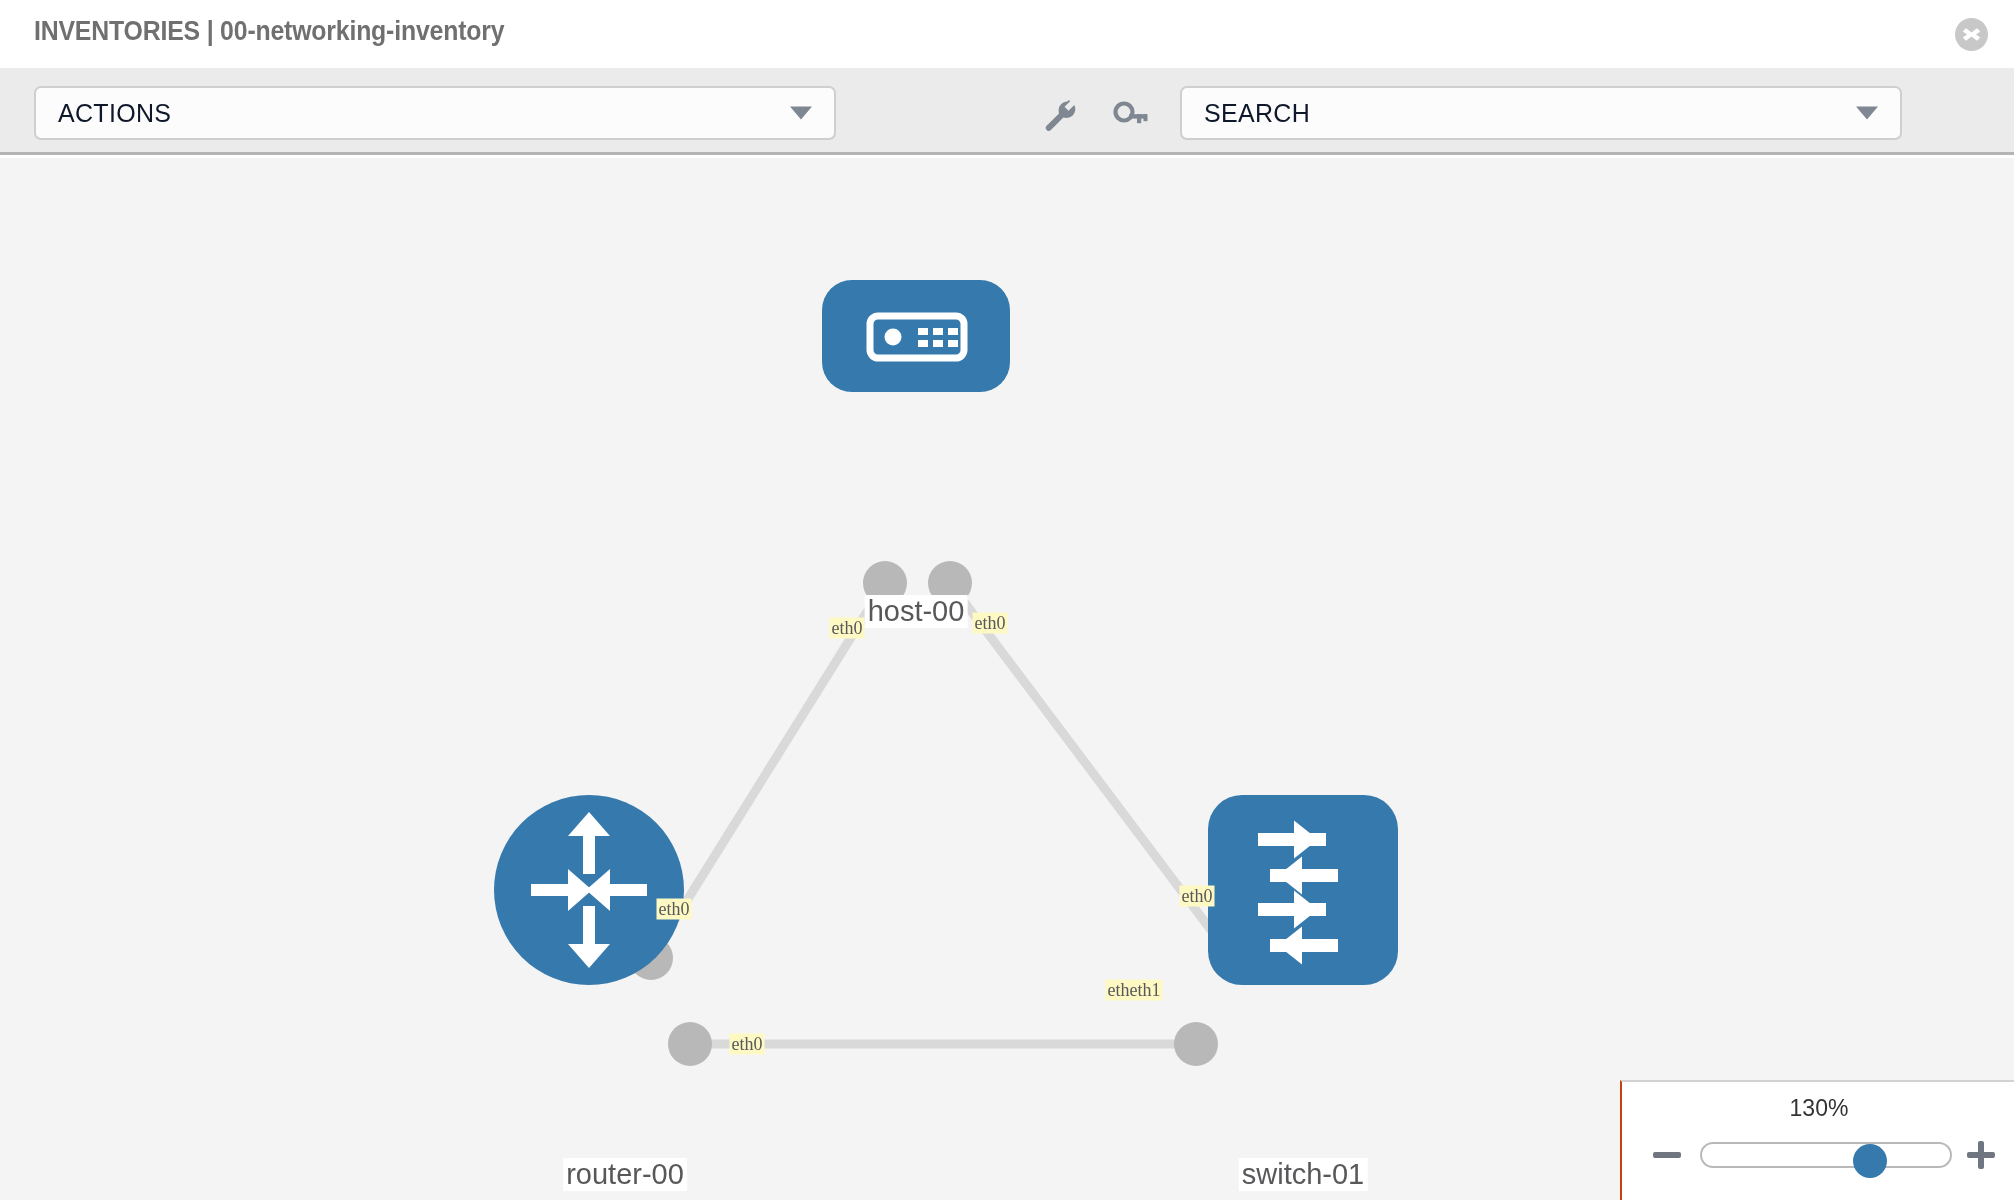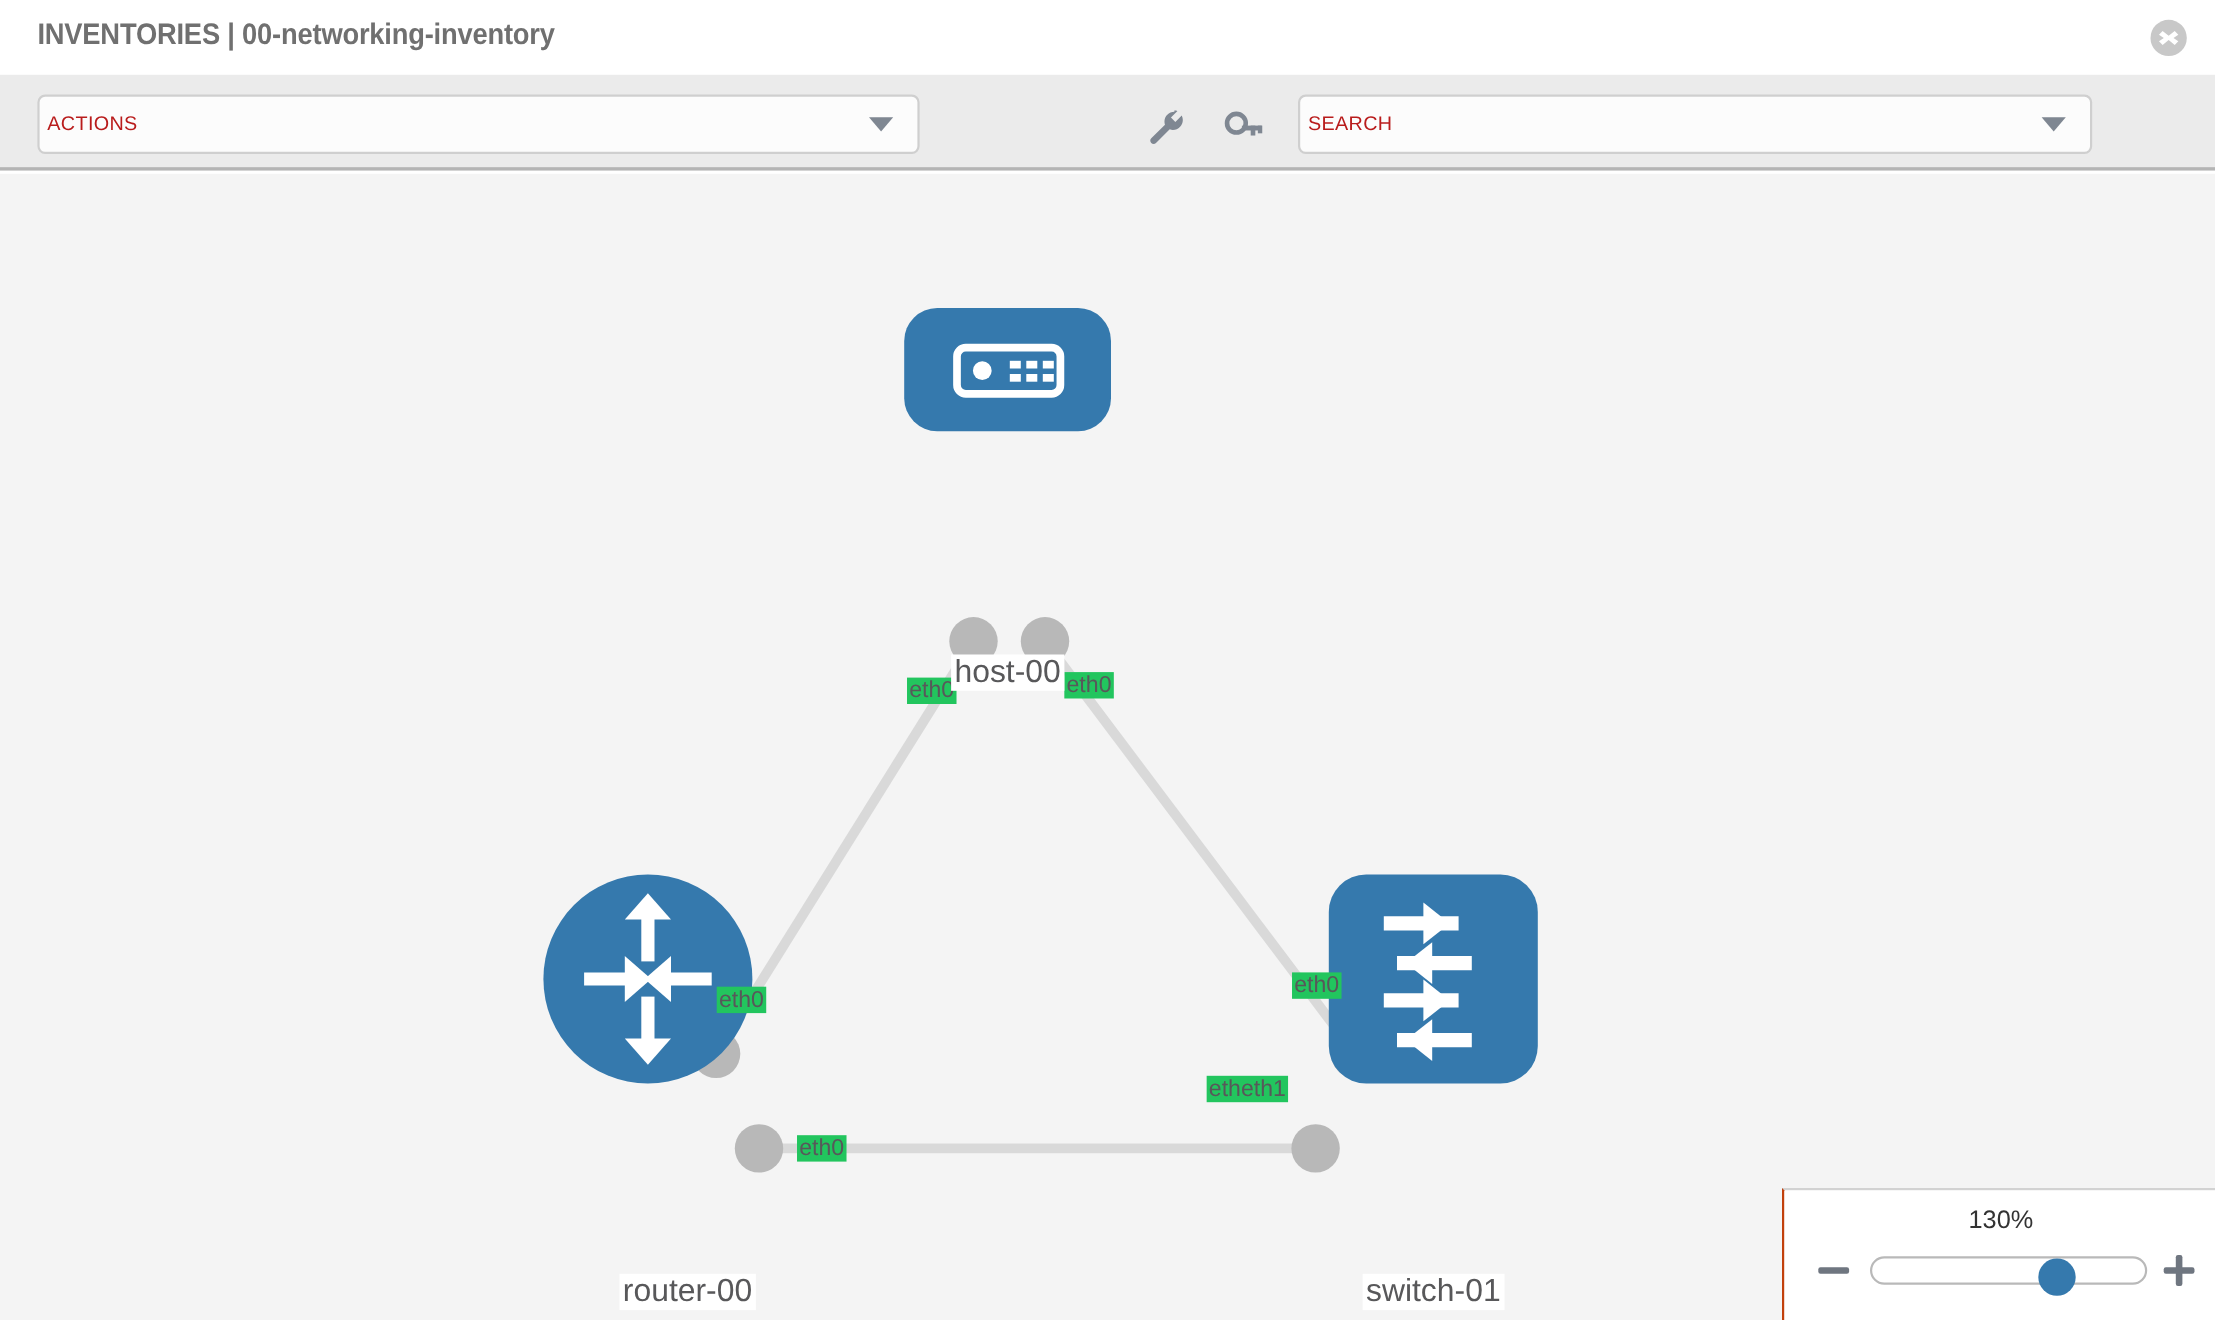--- a/index.html
+++ b/index.html
@@ -66,25 +66,25 @@
   .select-box {
     position: absolute;
     background: #fcfcfc;
     border: 2px solid #cfcfcf;
     border-radius: 7px;
     box-sizing: border-box;
     cursor: pointer;
   }
   .select-box .sel-label {
     position: absolute;
-    left: 7px;
+    left: 22px;
     top: 50%;
     transform: translateY(-50%);
-    font-size: 18px;
-    color: #b91c1c;
+    font-size: 25px;
+    color: #0f172a;
     letter-spacing: 0.3px;
     white-space: nowrap;
   }
   .caret {
     position: absolute;
     right: 22px;
     top: 50%;
     transform: translateY(-50%);
     width: 0; height: 0;
     border-left: 11px solid transparent;
@@ -136,26 +136,27 @@
     font-size: 29px;
     color: #58585a;
     background: #ffffff;
     white-space: nowrap;
     padding: 0 3px;
     transform: translateX(-50%);
   }
   
   .iface-label {
     position: absolute;
-    font-size: 21px;
+    font-size: 18px;
     color: #58585a;
-    background: #22c55e;
+    background: #fef9c3;
     white-space: nowrap;
     padding: 0 2px;
     transform: translate(-50%, -50%);
+    font-family: Liberation Serif, serif;
   }
 
   
   .zoom-widget {
     position: absolute;
     left: 1620px;
     top: 1080px;
     width: 394px;
     height: 140px;
     background: #ffffff;

